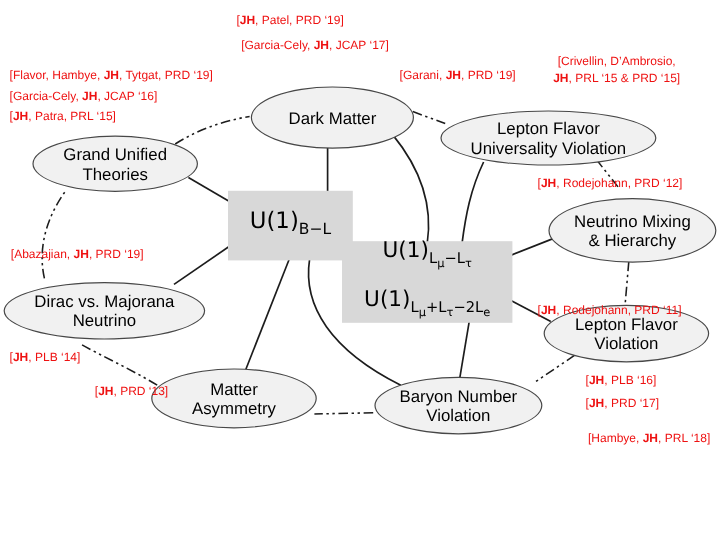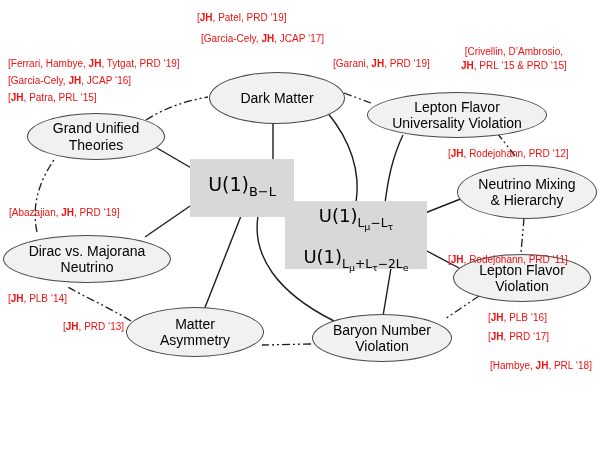--- a/index.html
+++ b/index.html
@@ -56,21 +56,21 @@
     <path class="dd" d="M479,296 L445,319"></path>
     <path class="dd" d="M311,344 L262,345"></path>
     <path class="dd" d="M131,321 C108,307 85,297 66,286"></path>
     <path class="dd" d="M37,232 C31,205 40,180 54,160"></path>
   </svg>
 
   <div class="box" id="box-bl" style="left:190px;top:159px;width:104px;height:58px;">
     <div class="mline"><span>U(1)</span><sub>B−L</sub></div>
   </div>
 
-  <div class="box" id="box-lmu" style="left:285px;top:201px;width:142px;height:68px;font-size:18px;justify-content:space-between;">
+  <div class="box" id="box-lmu" style="left:285px;top:201px;width:142px;height:68px;font-size:18px;">
     <div class="mline"><span>U(1)</span><sub><span>L</span><sub>μ</sub><span>−L</span><sub>τ</sub></sub></div>
     <div class="mline"><span>U(1)</span><sub><span>L</span><sub>μ</sub><span>+L</span><sub>τ</sub><span>−2L</span><sub>e</sub></sub></div>
   </div>
 
   <div class="node" style="left:209px;top:72px;width:134px;height:50px;">
     <span>Dark Matter</span>
   </div>
 
   <div class="node" style="left:367px;top:92px;width:178px;height:44px;">
     <span>Lepton Flavor</span>
@@ -102,27 +102,27 @@
     <span>Asymmetry</span>
   </div>
 
   <div class="node" style="left:312px;top:314px;width:138px;height:46px;">
     <span>Baryon Number</span>
     <span>Violation</span>
   </div>
 
   <div class="cit" style="left:197px;top:11px;"><span>[</span><b>JH</b><span>, Patel, PRD ‘19]</span></div>
   <div class="cit" style="left:201px;top:32px;"><span>[Garcia-Cely, </span><b>JH</b><span>, JCAP ‘17]</span></div>
-  <div class="cit" style="left:8px;top:57px;"><span>[Ferrari, Hambye, </span><b>JH</b><span>, Tytgat, PRD ‘19]</span></div>
+  <div class="cit" style="left:8px;top:57px;"><span>[Flavor, Hambye, </span><b>JH</b><span>, Tytgat, PRD ‘19]</span></div>
   <div class="cit" style="left:8px;top:74px;"><span>[Garcia-Cely, </span><b>JH</b><span>, JCAP ‘16]</span></div>
   <div class="cit" style="left:8px;top:91px;"><span>[</span><b>JH</b><span>, Patra, PRL ‘15]</span></div>
   <div class="cit" style="left:333px;top:57px;"><span>[Garani, </span><b>JH</b><span>, PRD ‘19]</span></div>
   <div class="cit tworow" style="left:461px;top:45px;"><span>[Crivellin, D’Ambrosio,</span><br><b>JH</b><span>, PRL ‘15 &amp; PRD ‘15]</span></div>
   <div class="cit" style="left:448px;top:147px;"><span>[</span><b>JH</b><span>, Rodejohann, PRD ‘12]</span></div>
   <div class="cit" style="left:448px;top:225px;margin-top:28px;"><span>[</span><b>JH</b><span>, Rodejohann, PRD ‘11]</span></div>
   <div class="cit" style="left:9px;top:206px;"><span>[Abazajian, </span><b>JH</b><span>, PRD ‘19]</span></div>
   <div class="cit" style="left:8px;top:292px;"><span>[</span><b>JH</b><span>, PLB ‘14]</span></div>
-  <div class="cit" style="left:31px;top:320px;padding-left:32px;"><span>[</span><b>JH</b><span>, PRD ‘13]</span></div>
+  <div class="cit" style="left:47px;top:320px;padding-left:32px;"><span>[</span><b>JH</b><span>, PRD ‘13]</span></div>
   <div class="cit" style="left:488px;top:311px;"><span>[</span><b>JH</b><span>, PLB ‘16]</span></div>
   <div class="cit" style="left:488px;top:330px;"><span>[</span><b>JH</b><span>, PRD ‘17]</span></div>
   <div class="cit" style="left:458px;top:359px;margin-left:32px;"><span>[Hambye, </span><b>JH</b><span>, PRL ‘18]</span></div>
 
 </div>
 
 </body></html>

